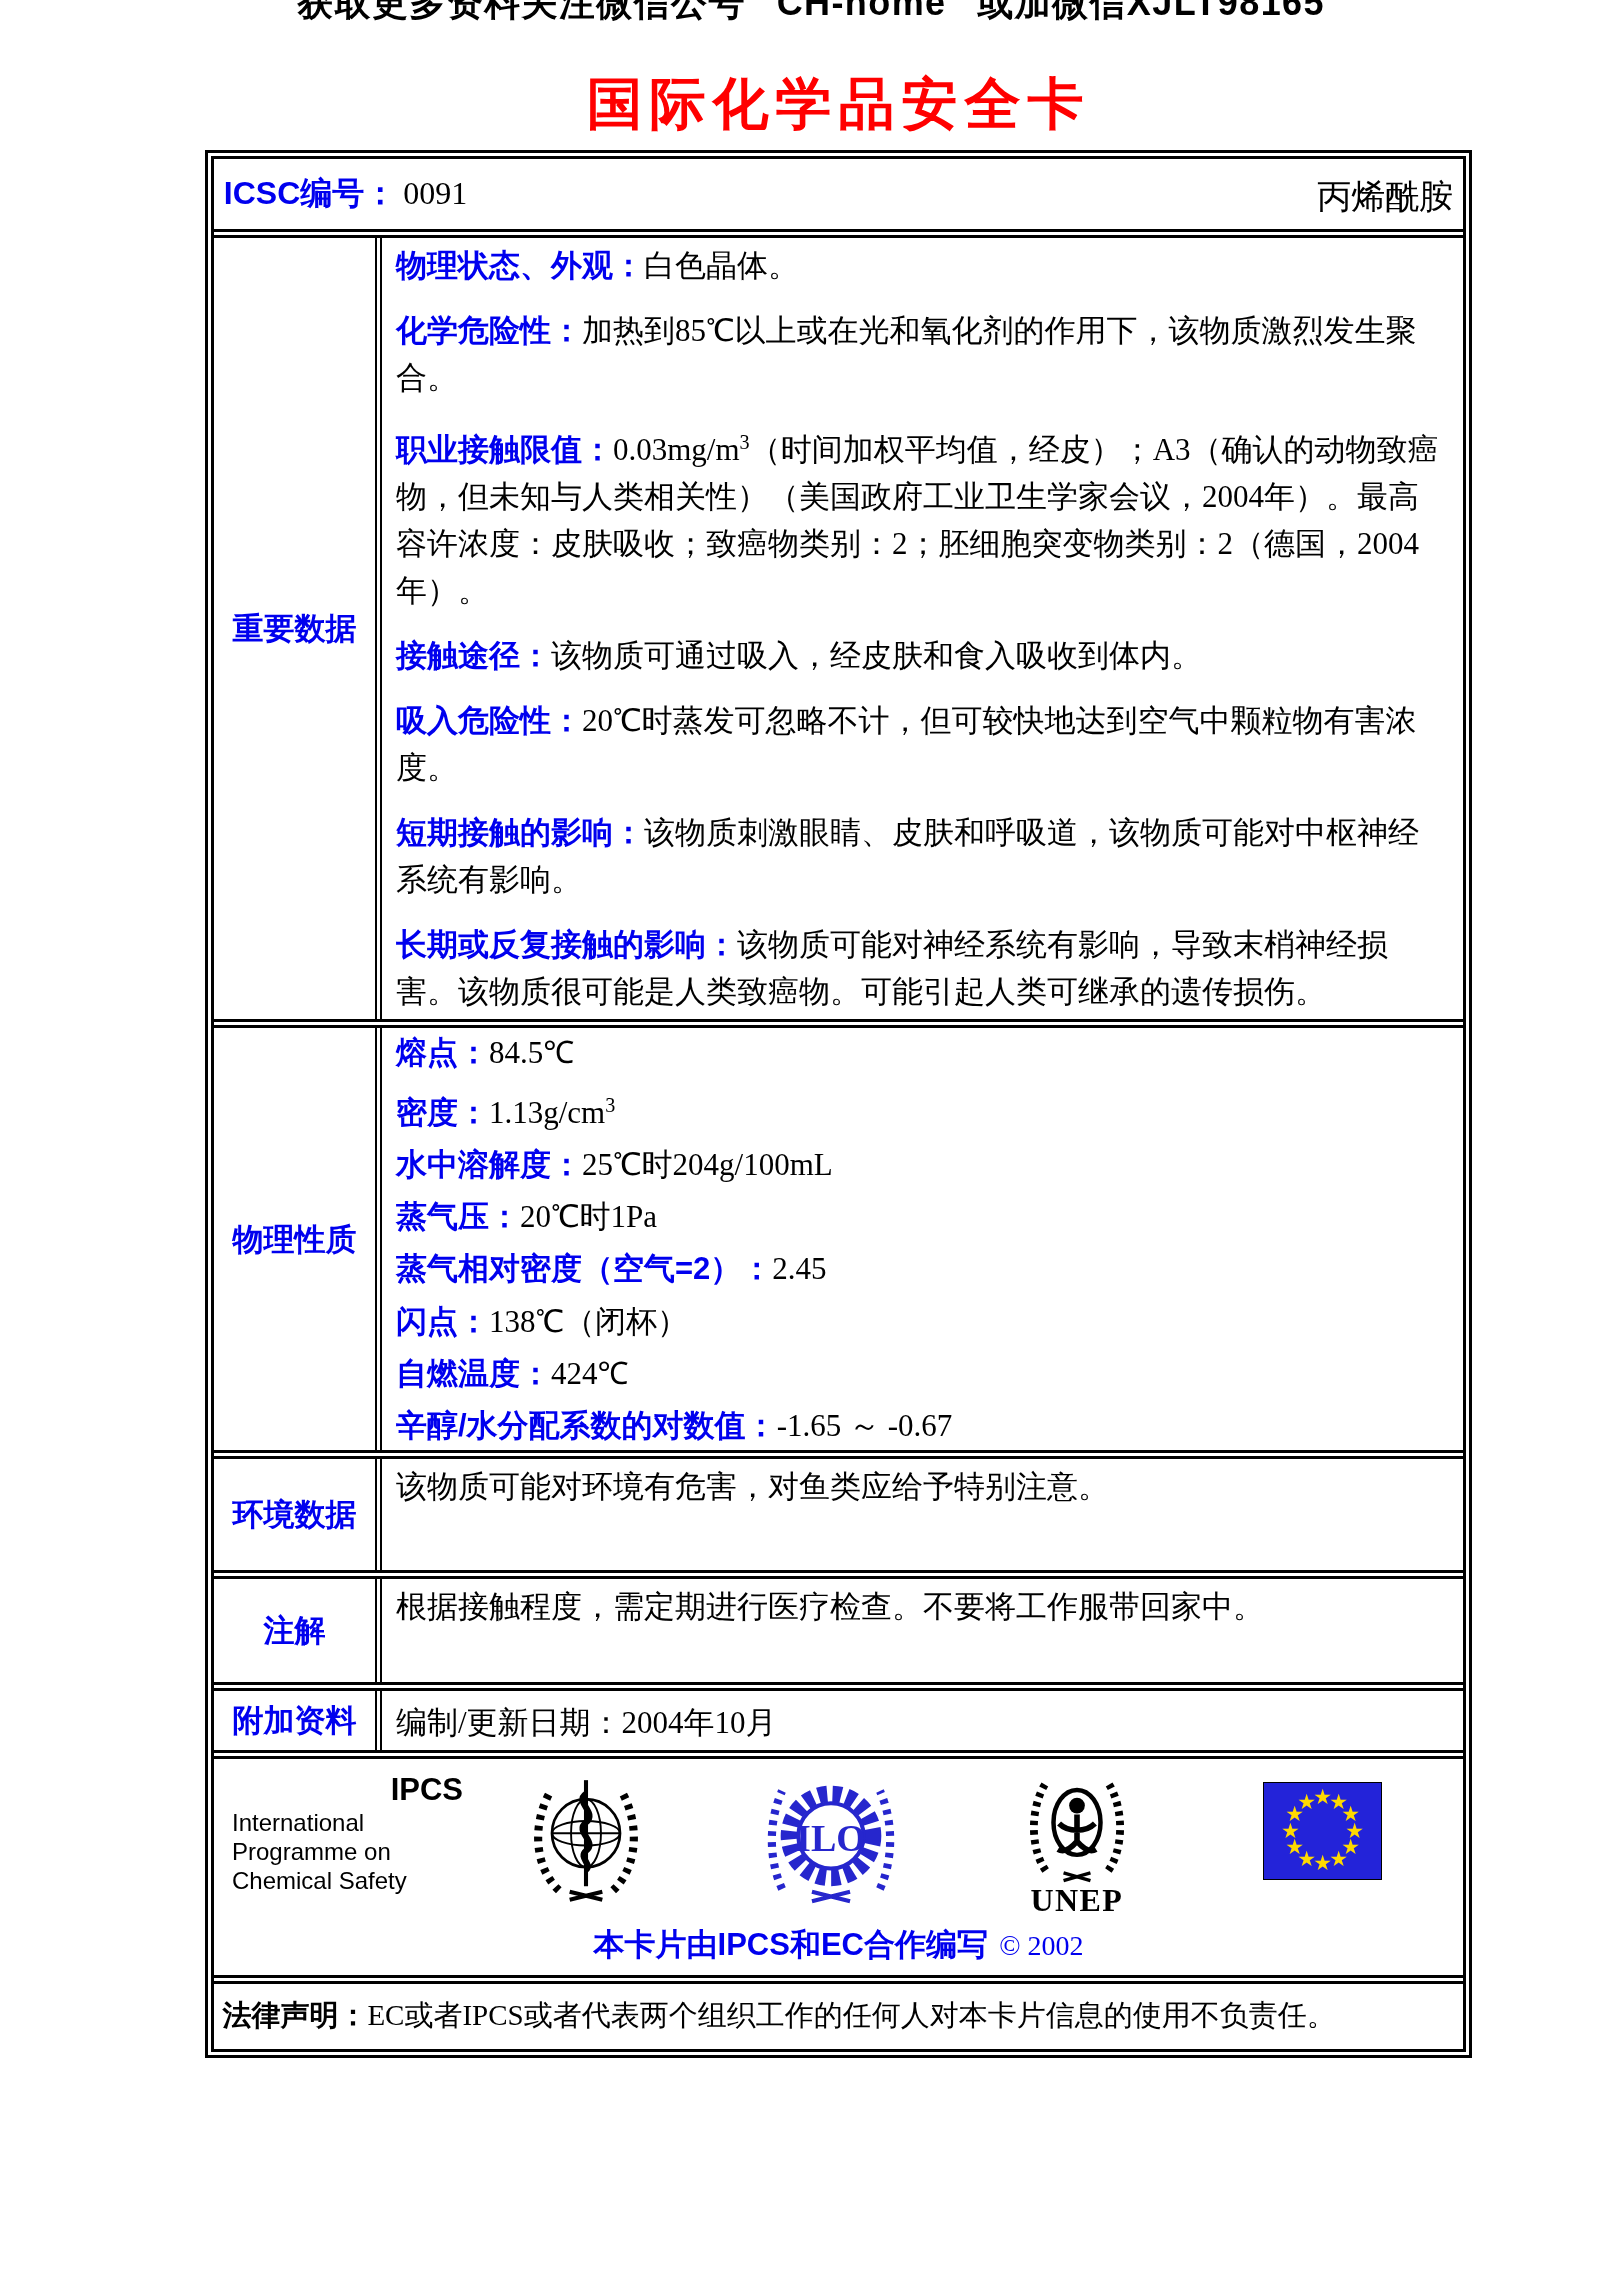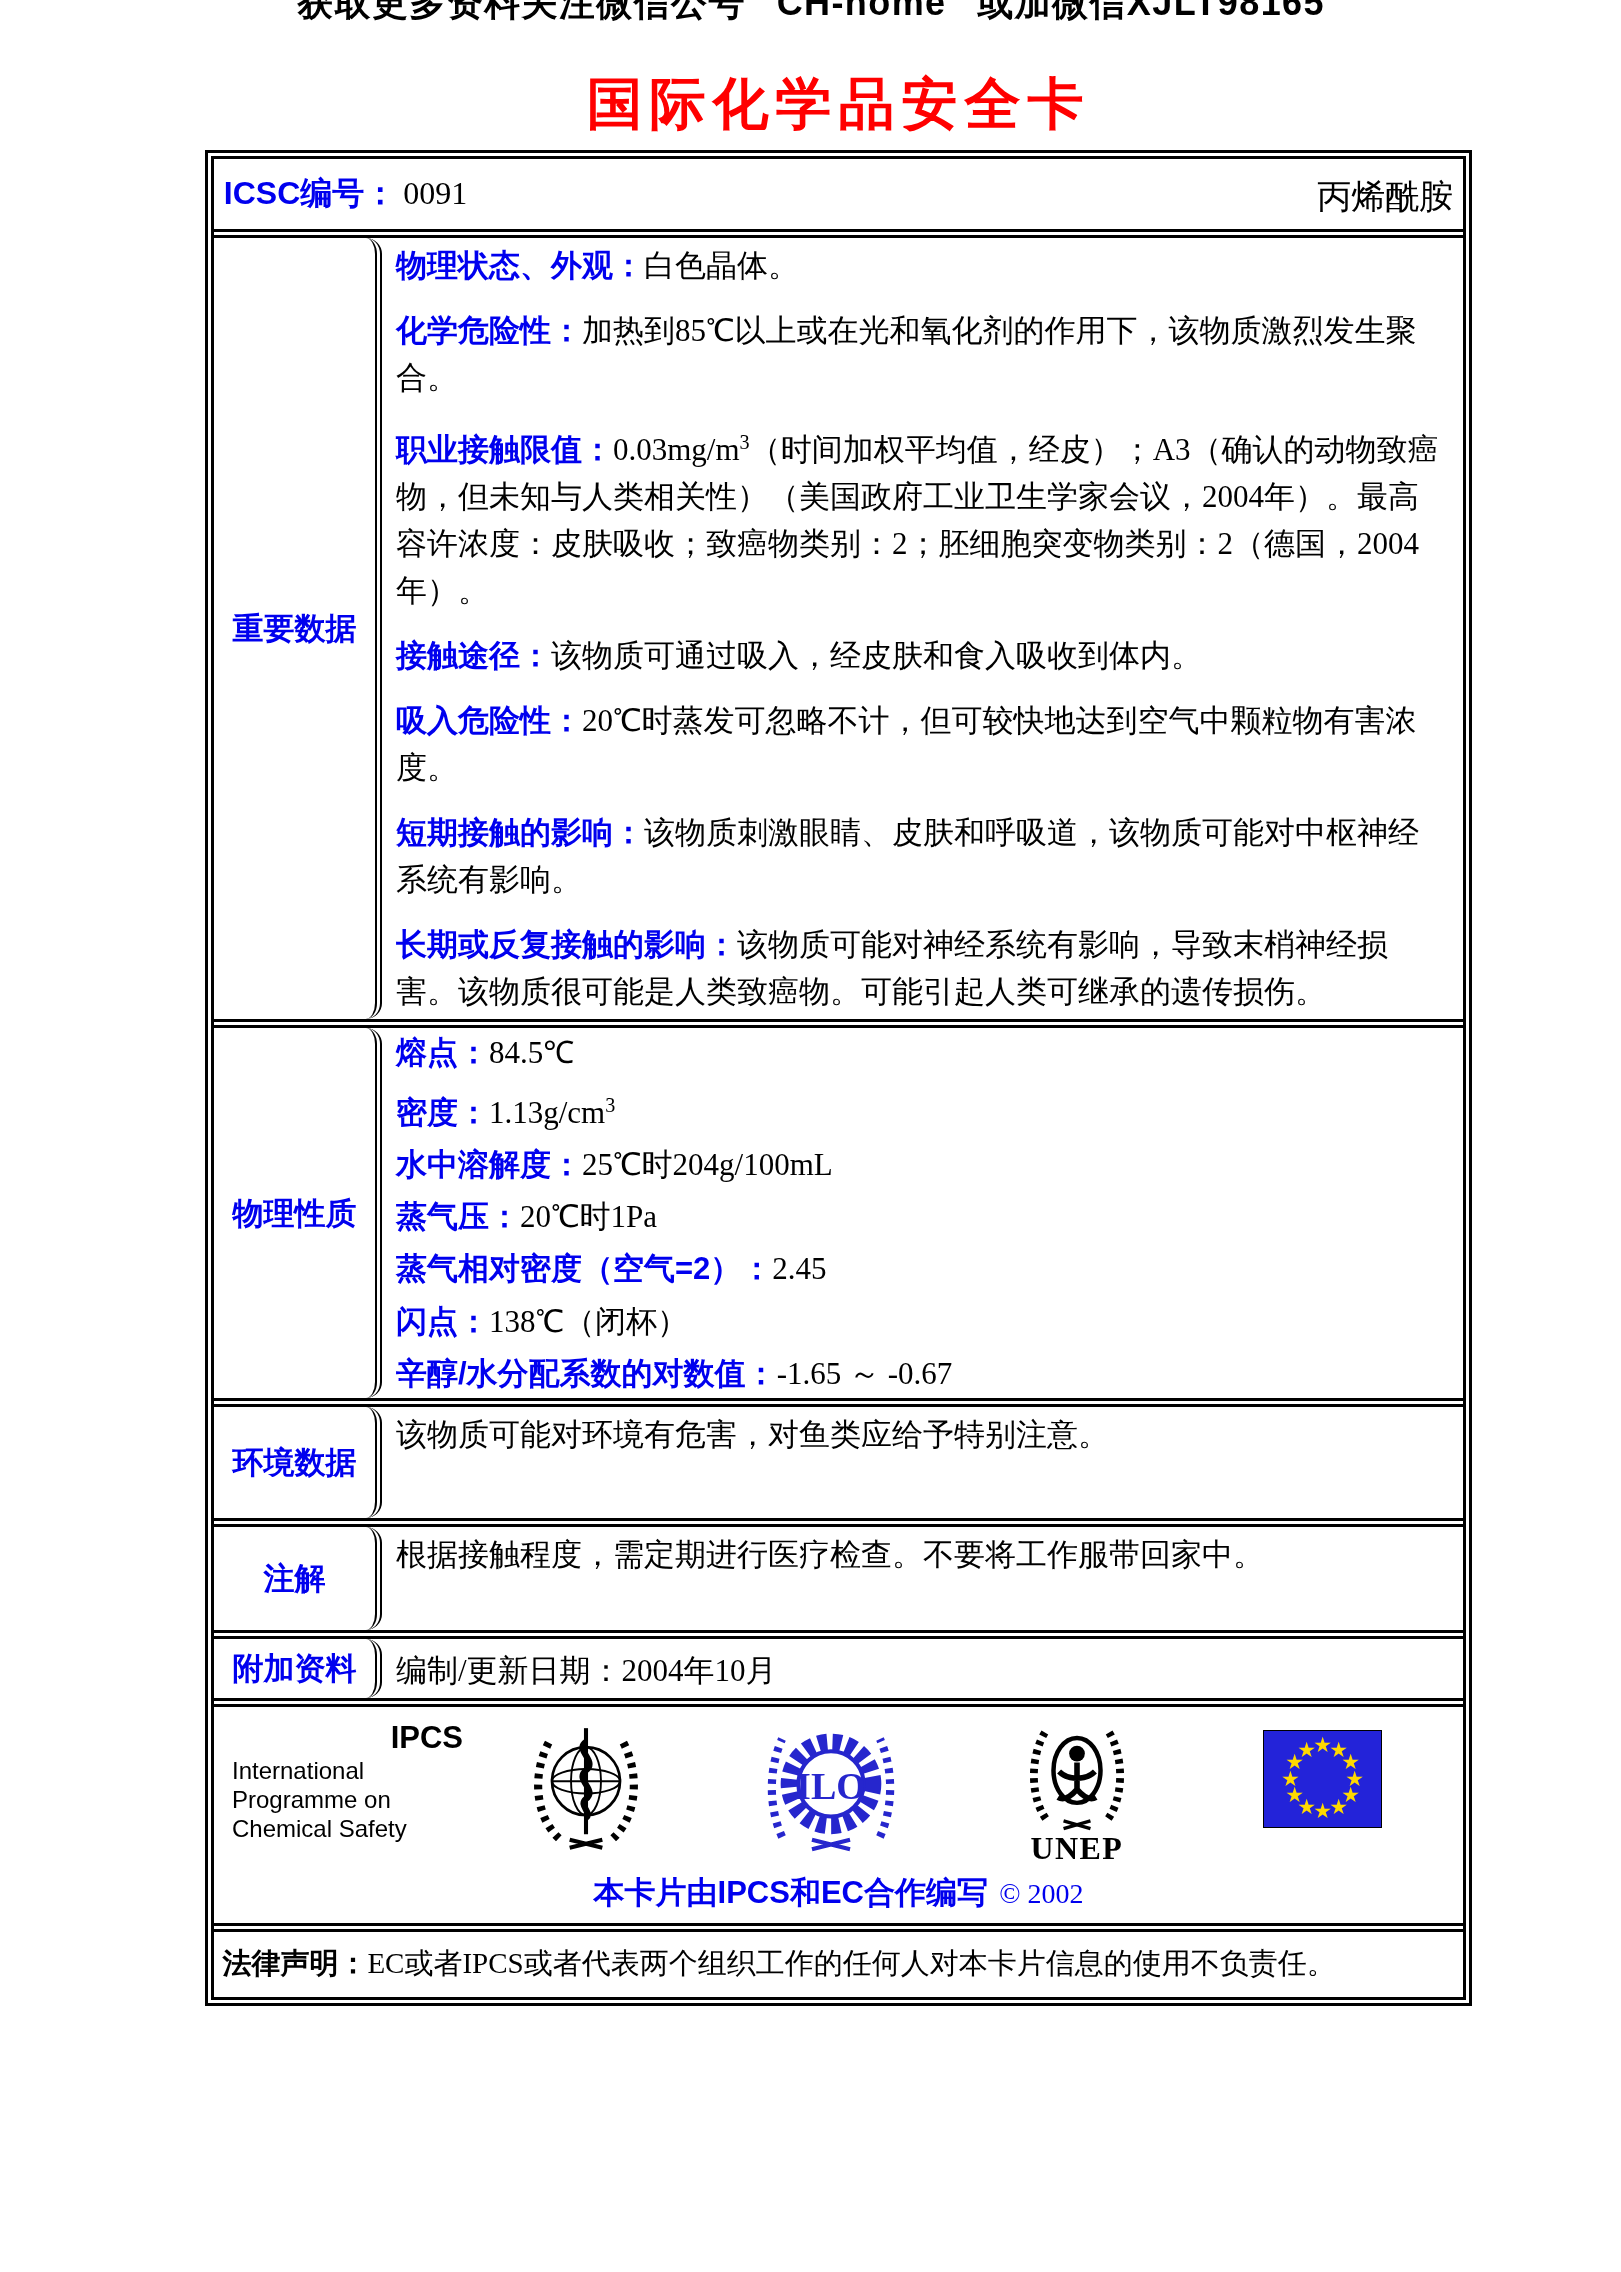--- a/index.html
+++ b/index.html
@@ -25,21 +25,21 @@
   .row { display:flex; border-top:9px double #000; box-sizing:border-box; }
   .row.first { border-top:none; }
   .row-head { display:block; position:relative; min-height:70px; padding:12.6px 9.8px 7px; box-sizing:border-box; }
   .icsc-label { font-family:"Liberation Sans", sans-serif; font-weight:bold; font-size:32px; color:#0000ee; }
   .icsc-num { font-size:32px; margin-left:7px; }
   .chem-name { position:absolute; right:9.8px; top:15.4px; font-size:34px; }
   .cell-label {
     flex:0 0 168px; border-right:7px double #000; box-sizing:border-box;
     display:flex; align-items:center; justify-content:center; text-align:center;
     font-family:"Liberation Sans", sans-serif; font-weight:bold;
-    font-size:31px; color:#0000ee; padding:5.6px; line-height:41px;border-radius:16px;
+    font-size:31px; color:#0000ee; padding:5.6px; line-height:41px;
   }
   .cell-content { flex:1; padding:4px 14px; box-sizing:border-box; font-size:31px; }
   .cell-content p { margin:0 0 18px; line-height:47px; }
   .cell-content p:last-child { margin-bottom:0; }
   .phys p { line-height:41px; margin:0 0 11.2px; }
   .blue-lbl { font-family:"Liberation Sans", sans-serif; font-weight:bold; color:#0000ee; }
   sup { font-size:0.65em; }
   .tall-env { min-height:120px; }
   .tall-notes { min-height:112px; }
   .row-addl .cell-content { padding-top:8.4px; }
@@ -98,20 +98,21 @@
 
     <div class="row">
       <div class="cell-label">物理性质</div>
       <div class="cell-content phys">
         <p><span class="blue-lbl">熔点：</span><span>84.5℃</span></p>
         <p><span class="blue-lbl">密度：</span><span>1.13g/cm</span><sup>3</sup></p>
         <p><span class="blue-lbl">水中溶解度：</span><span>25℃时204g/100mL</span></p>
         <p><span class="blue-lbl">蒸气压：</span><span>20℃时1Pa</span></p>
         <p><span class="blue-lbl">蒸气相对密度（空气=2）：</span><span>2.45</span></p>
         <p><span class="blue-lbl">闪点：</span><span>138℃（闭杯）</span></p>
+        <p><span class="blue-lbl">自燃温度：</span><span>424℃</span></p>
         <p><span class="blue-lbl">辛醇/水分配系数的对数值：</span><span>-1.65 ～ -0.67</span></p>
       </div>
     </div>
 
     <div class="row tall-env">
       <div class="cell-label">环境数据</div>
       <div class="cell-content">
         <p>该物质可能对环境有危害，对鱼类应给予特别注意。</p>
       </div>
     </div>

